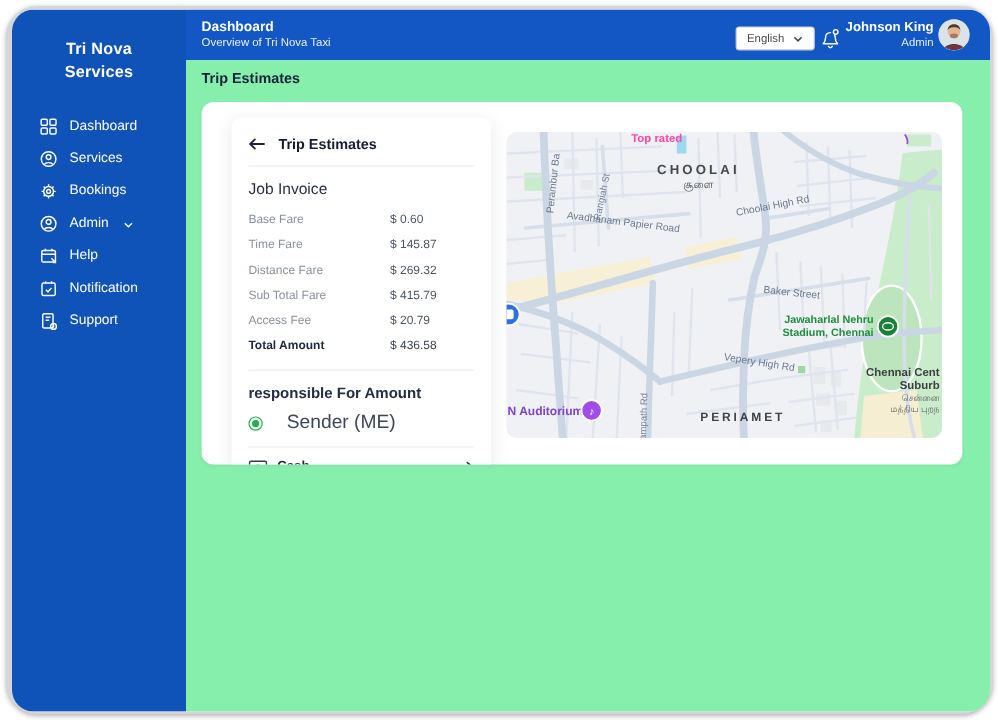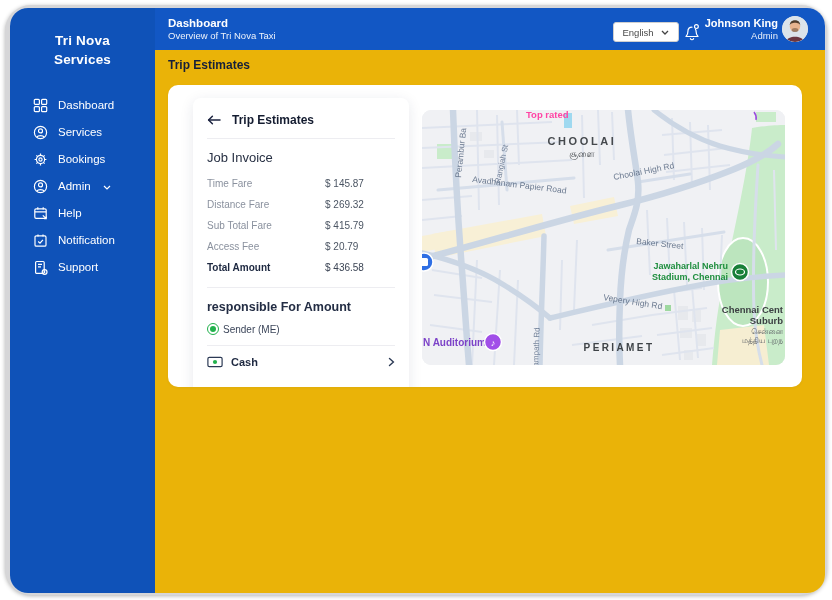--- a/index.html
+++ b/index.html
@@ -27,39 +27,39 @@
   .tb-sub { font-size:9.5px; opacity:.92; }
   .tb-right { margin-left:auto; display:flex; align-items:flex-end; gap:4px; }
   .lang-btn { background:#fff; color:#4a4a4a; border:1px solid #cfcfcf; border-radius:3px; height:20px; padding:0 9px; font-size:9.5px; display:flex; align-items:center; gap:7px; cursor:pointer; font-family:inherit; }
   .bell { position:relative; display:flex; cursor:pointer; }
   .user-meta { text-align:right; line-height:1.3; }
   .user-name { font-size:11px; font-weight:bold; }
   .user-role { font-size:9.5px; opacity:.9; }
   .avatar { width:26px; height:26px; border-radius:50%; overflow:hidden; background:#dde5ec; cursor:pointer; flex:0 0 26px; }
 
   
-  .content { position:relative; flex:1; background:#eab308; }
+  .content { position:relative; flex:1; background:#86efac; }
   .page-title { position:absolute; left:13px; top:8px; font-size:12px; font-weight:bold; color:#16203a; }
   .card { position:absolute; left:13px; top:35px; width:634px; height:302px; background:#fff; border-radius:10px; overflow:hidden; box-shadow:0 1px 3px rgba(25,39,80,.05); }
 
   
   .panel { position:absolute; left:25px; top:13px; width:216px; height:330px; background:#fff; border-radius:8px; box-shadow:0 3px 14px rgba(25,39,80,.10); }
   .panel-head { display:flex; align-items:center; gap:11px; padding:15px 14px 11px; }
   .panel-title { font-size:12px; font-weight:bold; color:#141c30; }
   .back-btn { display:flex; align-items:center; cursor:pointer; background:none; border:none; padding:0; }
   .divider { border:none; border-top:1px solid #ededf1; margin:0 14px; }
   .sec { padding:9px 14px 0; }
   .sec-h { font-size:13px; font-weight:400; color:#273043; margin:2px 0 8px; }
   .inv-row { display:flex; align-items:center; height:21px; font-size:10px; }
   .inv-label { width:118px; color:#8a919e; }
   .inv-value { color:#4b5563; }
   .inv-row.total .inv-label { color:#1d2840; font-weight:bold; }
   .inv-row.total .inv-value { color:#3b4454; }
   .resp-h { font-size:12.5px; font-weight:600; color:#232d44; margin:3px 0 9px; }
-  .radio-row { display:flex; align-items:center; gap:4px; font-size:10px; color:#3c465a; padding-bottom:10px; cursor:pointer; }
+  .radio-row { display:flex; align-items:center; gap:20px; font-size:16px; color:#3c465a; padding-bottom:10px; cursor:pointer; }
   .radio { width:12px; height:12px; border:1.5px solid #22b14c; border-radius:50%; display:flex; align-items:center; justify-content:center; flex:0 0 12px; }
   .radio i { width:6px; height:6px; background:#22b14c; border-radius:50%; }
   .cash-row { display:flex; align-items:center; gap:8px; font-size:11px; color:#1d2840; font-weight:600; padding:10px 14px; cursor:pointer; }
   .cash-row .spread { margin-left:auto; }
 
   
   .map { position:absolute; left:254px; top:25px; width:363px; height:255px; border-radius:9px; overflow:hidden; background:#f0f1f4; cursor:grab; }
   .map svg { display:block; }
   text { font-family:"Liberation Sans", sans-serif; }
   .ml  { font-size:8.5px; fill:#6b7a90; }
@@ -203,20 +203,24 @@
                 <svg width="14" height="10" viewBox="0 0 14 10" fill="none" stroke="#1c2440" stroke-width="1.5" stroke-linecap="round" stroke-linejoin="round">
                     <path d="M13 5H1.6"></path>
                     <polyline points="5.4,1.2 1.6,5 5.4,8.8"></polyline>
                   </svg>
               </button>
               <span class="panel-title">Trip Estimates</span>
             </div>
             <hr class="divider">
             <div class="sec">
               <div class="sec-h">Job Invoice</div>
+              <div class="inv-row">
+                  <span class="inv-label">Base Fare</span>
+                  <span class="inv-value">$ 0.60</span>
+                </div>
               <div class="inv-row">
                   <span class="inv-label">Time Fare</span>
                   <span class="inv-value">$ 145.87</span>
                 </div>
               <div class="inv-row">
                   <span class="inv-label">Distance Fare</span>
                   <span class="inv-value">$ 269.32</span>
                 </div>
               <div class="inv-row">
                   <span class="inv-label">Sub Total Fare</span>

